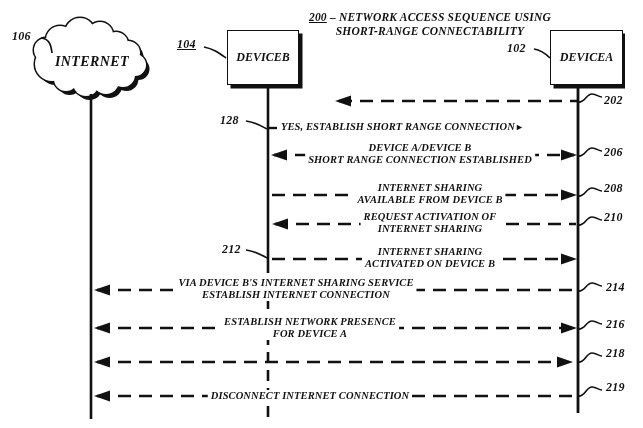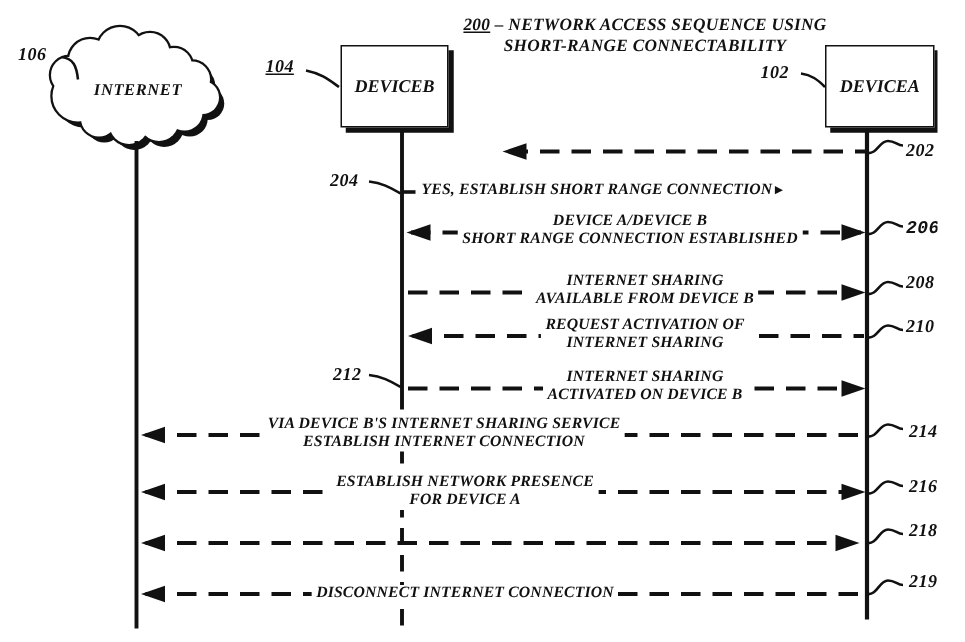--- a/index.html
+++ b/index.html
@@ -13,21 +13,21 @@
     font-size:11.5px;font-weight:bold;font-style:italic;line-height:1.22;letter-spacing:.2px;
   }
   .title .ref{text-decoration:underline;}
   .node-box{
     position:absolute;width:70px;height:53px;background:#fff;border:1.6px solid #111;
     box-shadow:3.5px 3.5px 0 #111;display:flex;flex-direction:row;align-items:center;justify-content:center;
     font-size:12px;font-weight:bold;font-style:italic;line-height:1.2;text-align:center;
   }
   .cloud-label{
     position:absolute;left:46px;top:54px;width:92px;text-align:center;
-    font-size:11px;font-weight:bold;font-style:italic;letter-spacing:.4px;
+    font-size:14px;font-weight:bold;font-style:italic;letter-spacing:.4px;
   }
   .msg{
     position:absolute;transform:translateX(-50%);text-align:center;background:#fff;
     padding:0 3px;font-size:10.5px;font-weight:bold;font-style:italic;line-height:1.14;
     white-space:nowrap;letter-spacing:.1px;
   }
   .msg-left{transform:none;text-align:left;background:#fff;padding:0 2px;}
   .refnum{
     position:absolute;font-size:12px;font-weight:bold;font-style:italic;letter-spacing:.3px;
   }
@@ -221,22 +221,22 @@
     <div>ESTABLISH NETWORK PRESENCE</div>
     <div>FOR DEVICE A</div>
   </div>
 
 
   <div class="msg" style="left:310px;top:390px;">
     <div>DISCONNECT INTERNET CONNECTION</div>
   </div>
 
   <div class="refnum" style="left:604px;top:93px;">202</div>
-  <div class="refnum" style="left:220px;top:113px;">204</div>
-  <div class="refnum" style="left:604px;top:145px;font-family:Liberation Mono, monospace;">206</div>
+  <div class="refnum" style="left:220px;top:113px;">128</div>
+  <div class="refnum" style="left:604px;top:145px;">206</div>
   <div class="refnum" style="left:604px;top:181px;">208</div>
   <div class="refnum" style="left:604px;top:210px;">210</div>
   <div class="refnum" style="left:222px;top:242px;">212</div>
   <div class="refnum" style="left:606px;top:280px;">214</div>
   <div class="refnum" style="left:606px;top:317px;">216</div>
   <div class="refnum" style="left:606px;top:346px;text-align:right;">218</div>
   <div class="refnum" style="left:606px;top:380px;">219</div>
 
 </div>
 

